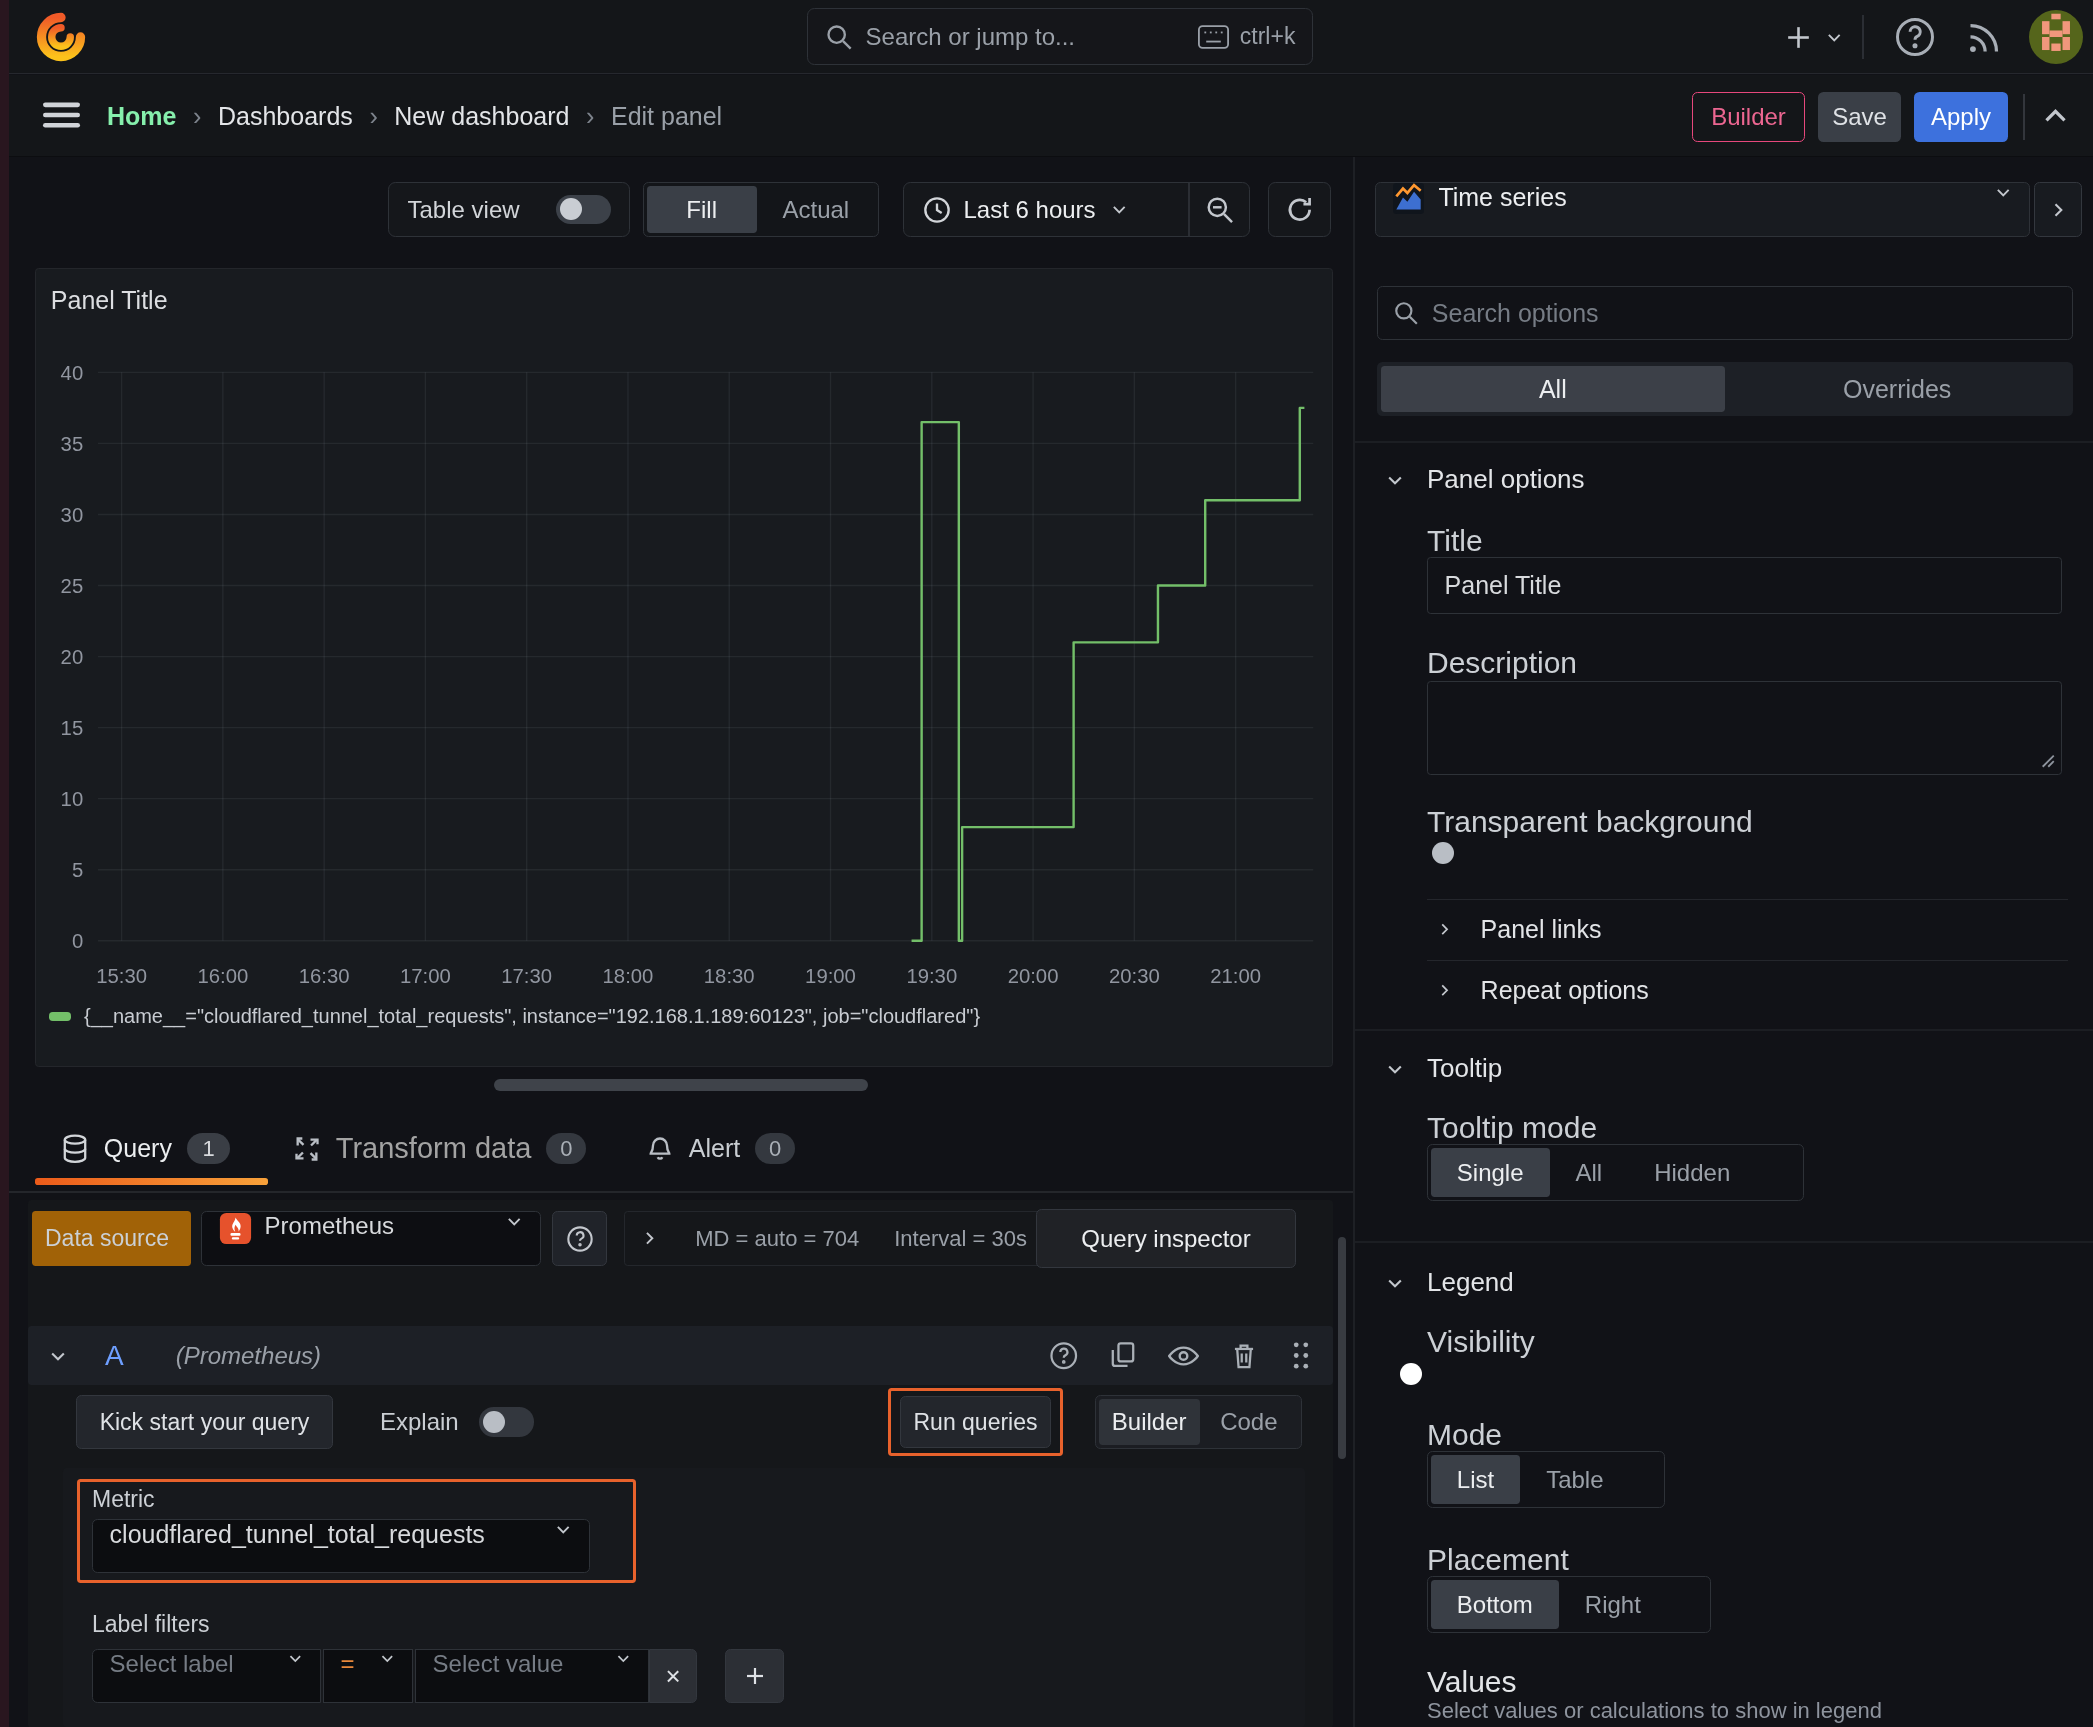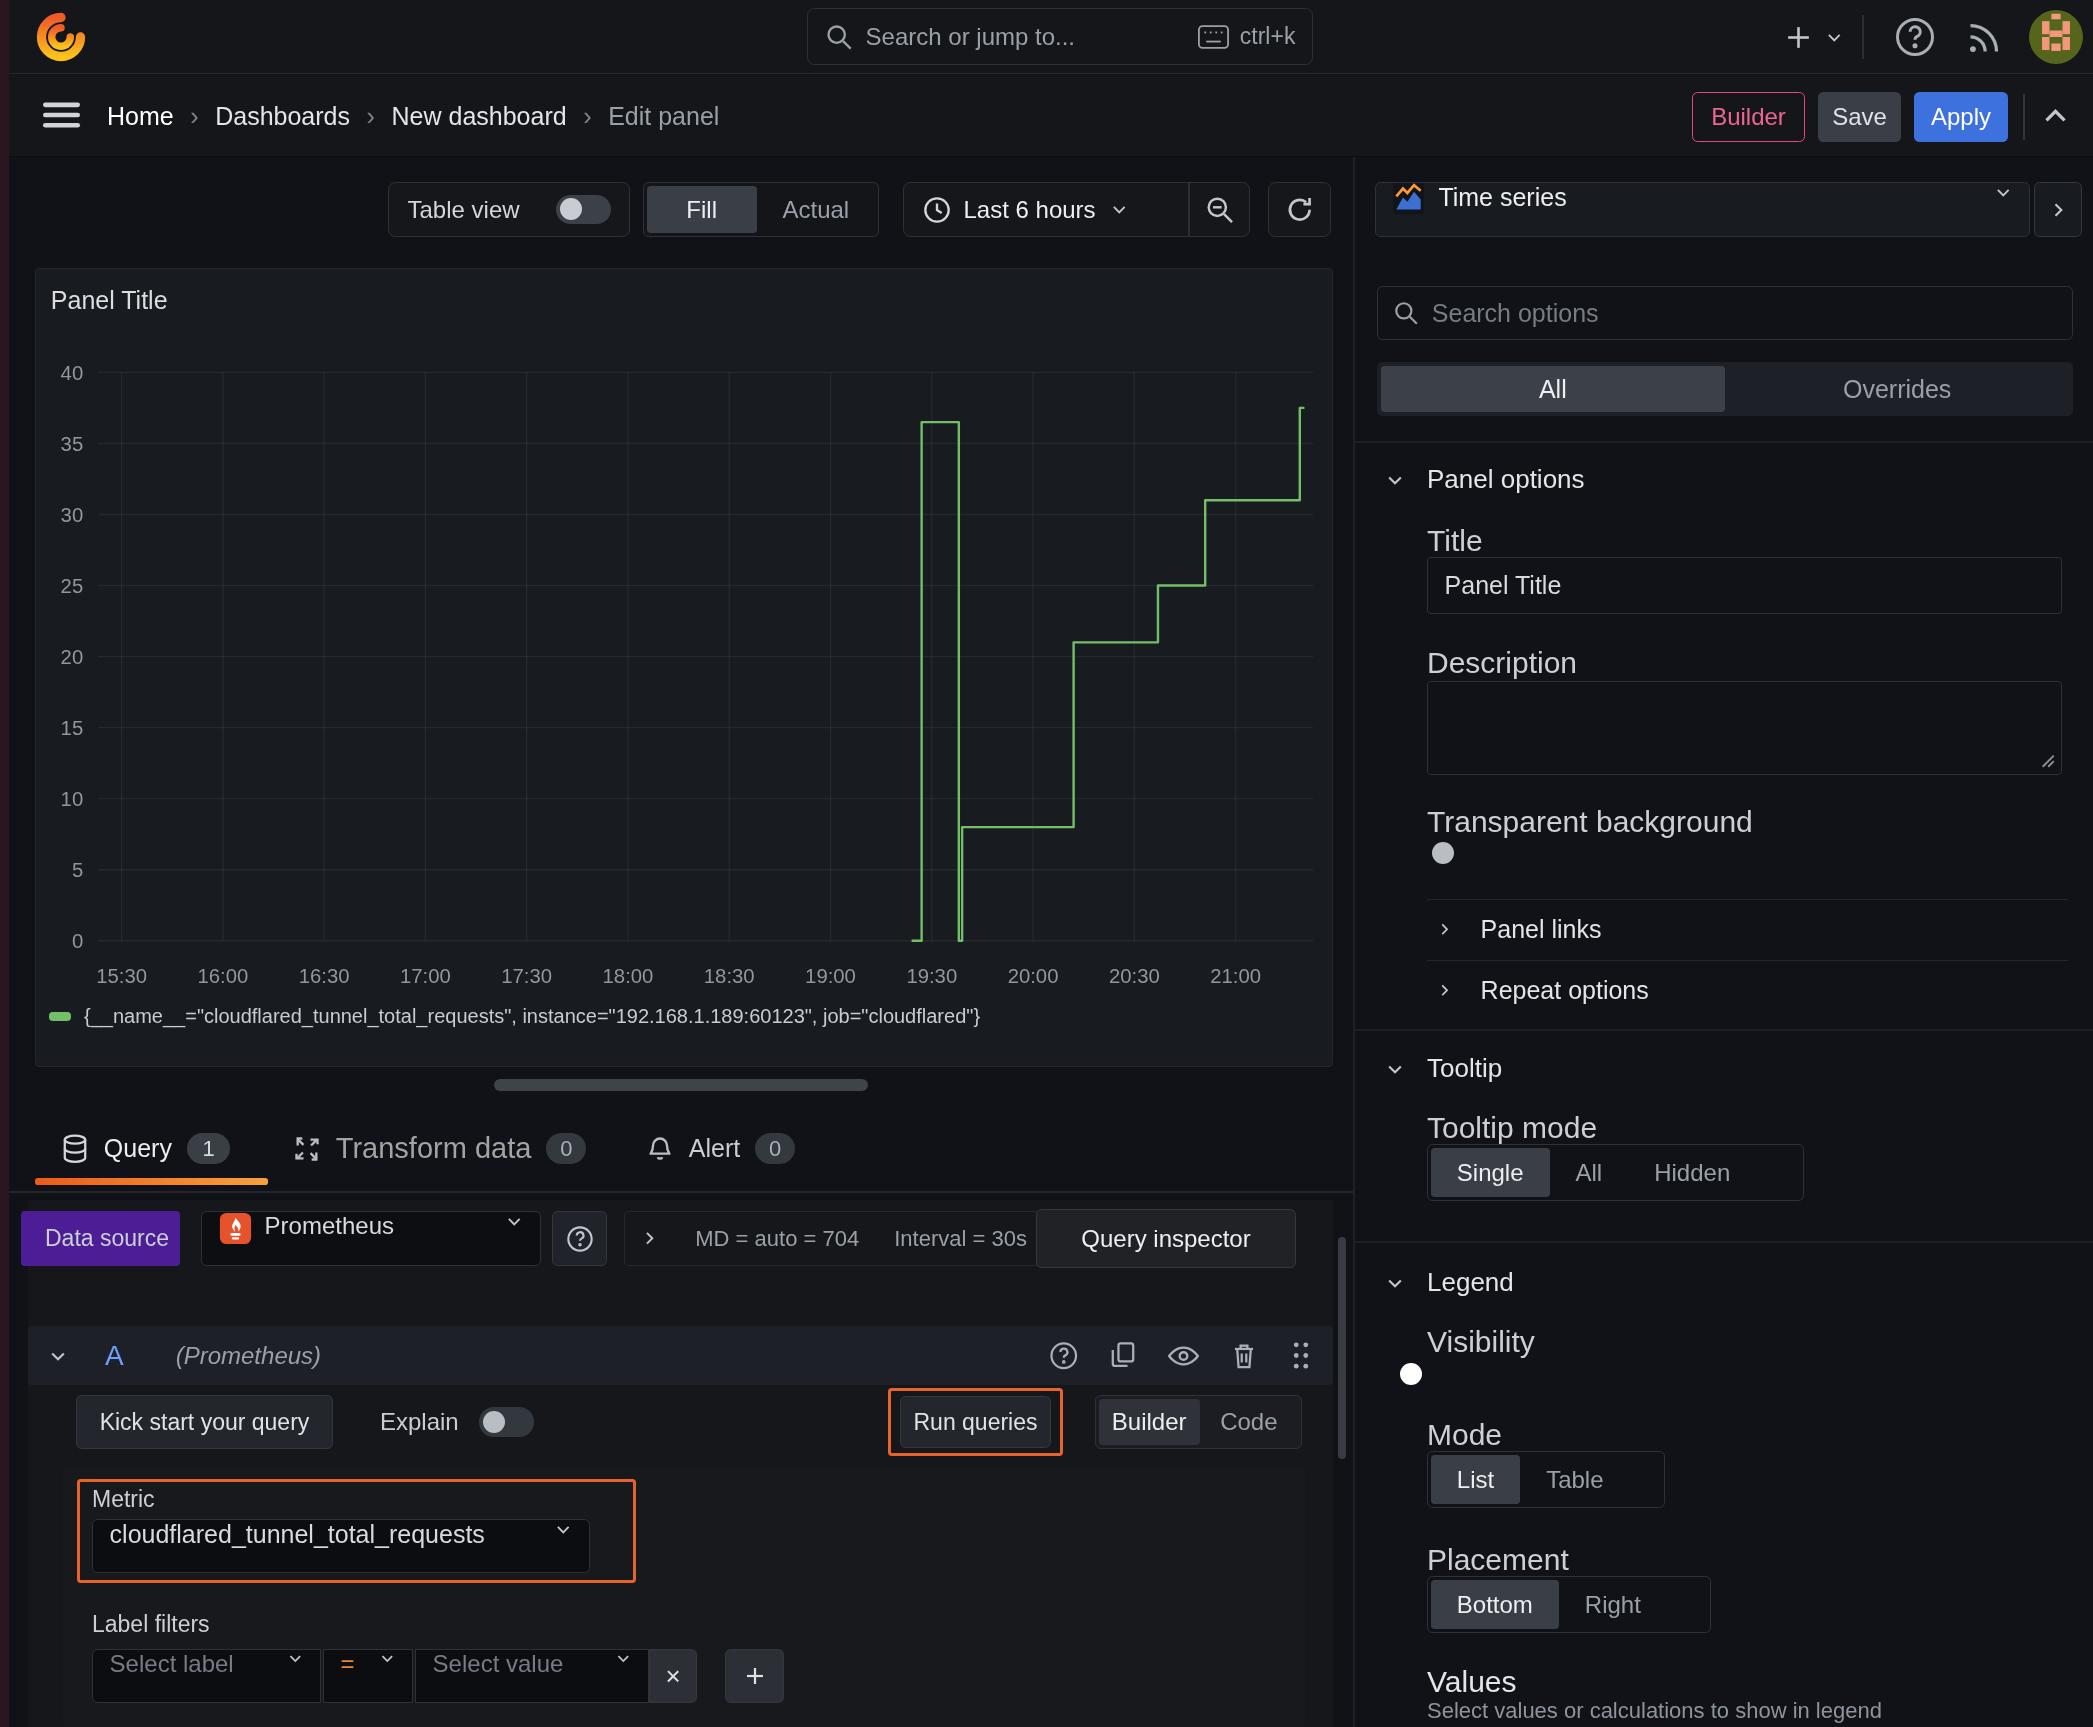--- a/index.html
+++ b/index.html
@@ -129,21 +129,21 @@
   <span class="abs icon" style="left:41px;top:22px;">
     <svg width="41" height="37" viewBox="0 0 44 40">
         <g fill="#d0d3d8">
           <rect x="2" y="6" width="40" height="5" rx="2.5"></rect>
           <rect x="2" y="17" width="40" height="5" rx="2.5"></rect>
           <rect x="2" y="28" width="40" height="5" rx="2.5"></rect>
         </g>
       </svg>
   </span>
   <div class="abs row" style="left:107px;top:0;height:82px;font-size:25px;">
-    <span style="color:#ffffff;">Home</span>
+    <span style="color:#86efac;font-weight:bold;">Home</span>
     <span class="dim" style="margin:0 16.6px;">›</span>
     <span style="color:#e3e5e8;">Dashboards</span>
     <span class="dim" style="margin:0 16.6px;">›</span>
     <span style="color:#e3e5e8;">New dashboard</span>
     <span class="dim" style="margin:0 16.6px;">›</span>
     <span class="muted">Edit panel</span>
   </div>
   <div class="abs btn destructive" style="left:1692px;top:90px;width:113px;height:50px;font-size:24px;top:16.6px;">Builder</div>
   <div class="abs btn gray" style="left:1818px;top:16.6px;width:83px;height:50px;font-size:24px;">Save</div>
   <div class="abs btn primary" style="left:1914px;top:16.6px;width:94px;height:50px;font-size:24px;">Apply</div>
@@ -290,21 +290,21 @@
   <span style="font-size:25px;color:#c9cdd2;margin:0 14.8px 0 14.8px;">Alert</span>
   <span style="background:#34383f;color:#aab0b7;font-size:22px;border-radius:15.7px;padding:2.8px 14px;">0</span>
 </div>
 <div class="abs" style="left:35px;top:1178px;width:233px;height:6.5px;border-radius:2.8px;background:linear-gradient(90deg,#ec5b1a,#f8a13a);"></div>
 <div class="abs" style="left:0;top:1191px;width:1353px;height:1.8px;background:#24262b;"></div>
 
 
 <div class="abs" style="left:28px;top:1200px;width:1305px;height:528px;background:#15171a;border-radius:3.7px;"></div>
 
 
-<div class="abs row" style="left:21px;top:1211px;width:159px;height:55px;background:#4c1d95;border-radius:3.7px;padding-left:13px;justify-content:center;">
+<div class="abs row" style="left:32px;top:1211px;width:159px;height:55px;background:#a16207;border-radius:3.7px;padding-left:13px;">
   <span style="font-size:23px;color:#cbd0d5;">Data source</span>
 </div>
 <div class="abs select" style="left:201px;top:1211px;width:340px;height:55px;">
   <span style="display:inline-flex;margin-right:13px;">
     <svg width="33" height="33" viewBox="0 0 36 36">
         <rect x="1" y="1" width="34" height="34" rx="7" fill="#e6522c"></rect>
         <path d="M18 6c2 4 6 5.5 5.6 10.2-.3 3.4-2.4 5.3-2.4 5.3s.6-1.8-.4-3.6c-.7-1.3-2-2.2-2.6-4-1 1.6-1.4 3-1.3 4.5.1 1.8.9 3.1.9 3.1s-2.7-1.5-3.3-4.6C13.8 12.5 17.6 10.5 18 6z" fill="#fff"></path>
         <rect x="12.5" y="23" width="11" height="3" rx="1.2" fill="#fff"></rect>
         <rect x="14" y="27.5" width="8" height="2.6" rx="1.2" fill="#fff"></rect>
       </svg>

